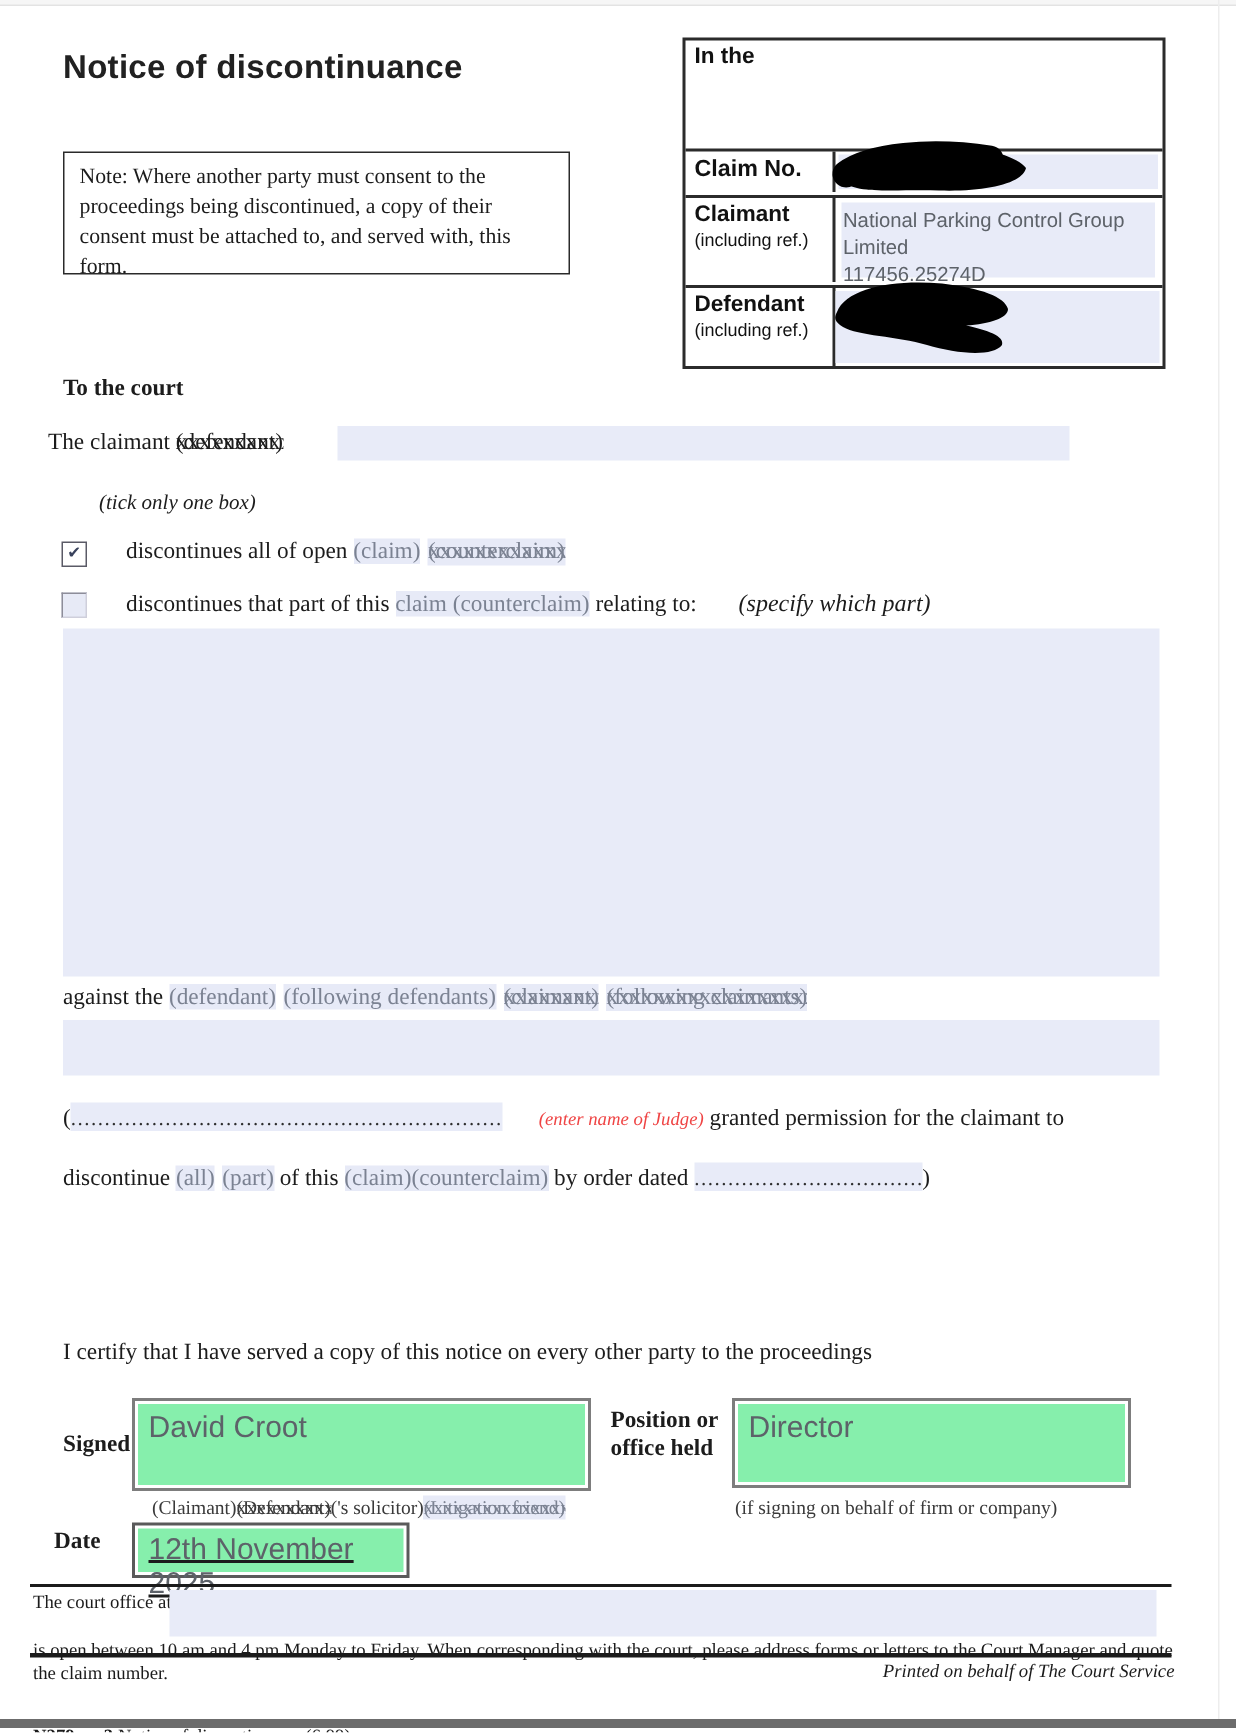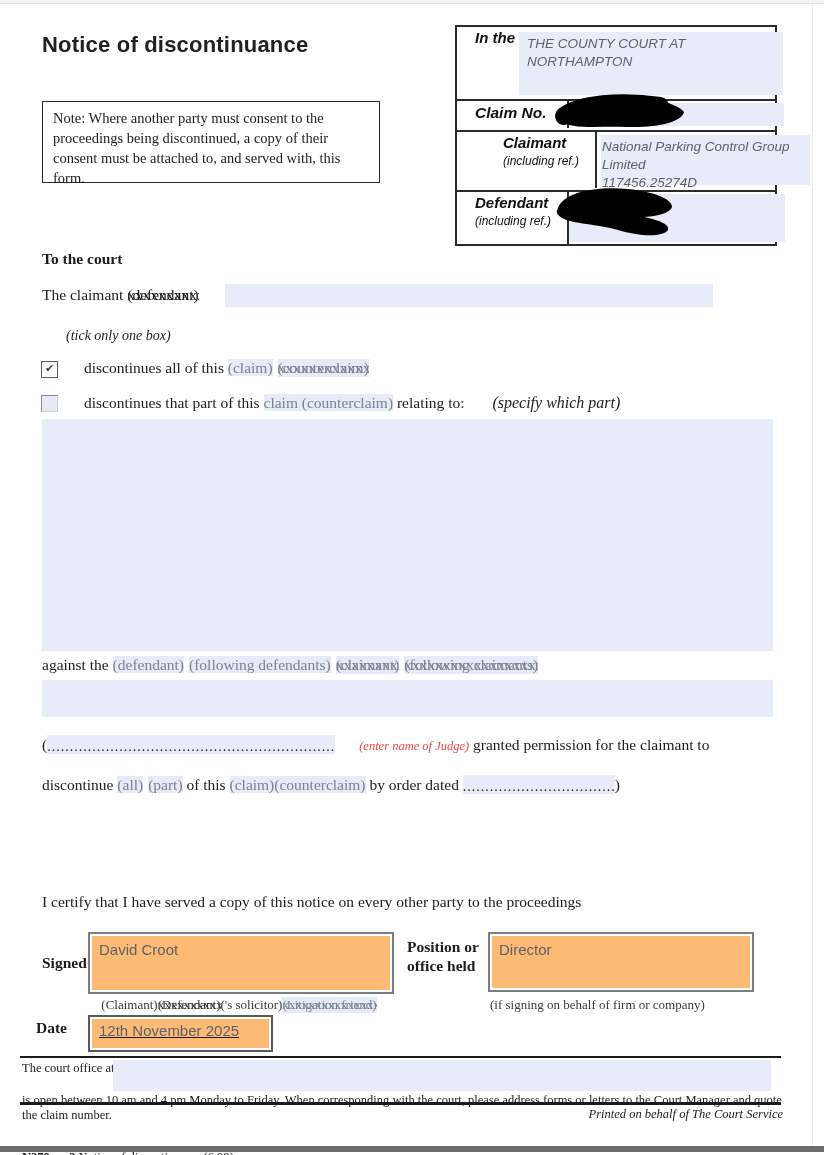--- a/index.html
+++ b/index.html
@@ -14,21 +14,21 @@
   .topstrip{left:0;top:0;width:824px;height:3px;background:#f6f6f6;border-bottom:1px solid #e3e3e3;}
   .pageedge{left:812px;top:0;width:1px;height:1146px;background:#ededed;}
   .bottombar{left:0;top:1146px;width:824px;height:6px;background:#6c6c6c;}
 
   .title{left:42px;top:32px;font-size:22px;letter-spacing:.2px;color:#212121;}
   .notebox{left:42px;top:101px;width:316px;height:68px;border:1.5px solid #2a2a2a;
            padding:6px 10px;font-size:14.5px;line-height:1.38;}
 
   
   .ctable{left:455px;top:25px;width:318px;height:217px;border:2px solid #2b2b2b;background:#fff;}
-  .crow{position:absolute;left:12px;width:100%;font-style:italic;}
+  .crow{position:absolute;left:0;width:100%;}
   .cdivider{position:absolute;left:0;width:100%;height:2px;background:#2b2b2b;}
   .vline{position:absolute;top:0;bottom:0;left:98px;width:1.5px;background:#2b2b2b;}
   .clabel{position:absolute;left:6px;top:3px;font-size:15px;line-height:1.1;color:#111;}
   .csub{font-size:12px;font-weight:normal;}
   .field{background:#e8ebf8;}
   .ftext{font-family:"Liberation Sans",sans-serif;color:#5d6269;font-size:13.5px;line-height:1.32;}
 
   .hl{background:#e7eaf7;color:#7b8292;}
   .mr{margin-right:5px;}
   .xstruck{position:relative;display:inline-block;}
@@ -38,56 +38,53 @@
   .body15{font-size:15.5px;}
   .chk{position:absolute;width:15px;height:15px;border:1.6px solid #5a5a66;background:#fff;
        text-align:center;line-height:14px;font-size:11px;color:#39425c;font-weight:bold;
        font-family:"DejaVu Sans",sans-serif;}
   .chk.empty{background:#e7eaf6;border-color:#8d8d99 #cfcfdb #cfcfdb #8d8d99;}
 
   .dotfield{display:inline-block;background:#e8ebf8;height:19px;overflow:hidden;vertical-align:-4px;
             line-height:23px;white-space:nowrap;letter-spacing:1px;color:#2d2d2d;font-size:14px;}
 
   .sigbox{border:2px solid #7d7d7d;background:#fff;padding:2px;}
-  .sigfield{width:100%;height:100%;box-sizing:border-box;background:#fdba74;
-            font-family:"Liberation Sans",sans-serif;color:#5d6269;font-size:15px;padding:5px 7px;}
+  .sigfield{width:100%;height:100%;box-sizing:border-box;background:#86efac;
+            font-family:"Liberation Sans",sans-serif;color:#5d6269;font-size:20px;padding:5px 7px;}
   .caption{font-size:13px;color:#3a3a3a;}
 
   .rule{background:#1b1b1b;height:2px;}
   .foot{font-size:12.5px;color:#1b1b1b;}
 </style>
 </head>
 <body>
 
 <div class="page">
 
   <div class="abs topstrip"></div>
 
   <div class="abs notebox serif">Note: Where another party must consent to the proceedings being discontinued, a copy of their consent must be attached to, and served with, this form.</div>
 
   <div class="abs title sans b">Notice of discontinuance</div>
 
   <div class="abs ctable sans">
 
     <div class="crow" style="top:0;height:72px;">
       <div class="clabel b">In the</div>
-      <div class="abs field" style="left:50px;top:5px;width:264px;height:63px;padding:3px 8px;box-sizing:border-box;">
-        <div class="ftext" style="max-width:218px;">THE COUNTY COURT AT NORTHAMPTON</div>
-      </div>
     </div>
     <div class="cdivider" style="top:72px;"></div>
 
     <div class="crow" style="top:74px;height:27px;">
       <div class="vline"></div>
       <div class="clabel b" style="font-size:15.5px;">Claim No.</div>
       <div class="abs field" style="left:102px;top:2px;right:3px;bottom:2px;"></div>
     </div>
     <div class="cdivider" style="top:103px;"></div>
 
-    <div class="crow" style="top:105px;height:56px;margin-left:28px;">
+    <div class="crow" style="top:105px;height:56px;">
       <div class="vline"></div>
       <div class="clabel b">
         <span>Claimant</span><br>
         <span class="csub">(including ref.)</span>
       </div>
       <div class="abs field" style="left:104px;top:3px;right:5px;bottom:3px;padding:3px 1px;box-sizing:border-box;">
         <div class="ftext" style="max-width:200px;">National Parking Control Group Limited</div>
         <div class="ftext">117456.25274D</div>
       </div>
     </div>
@@ -106,27 +103,27 @@
   <svg class="abs" style="left:550px;top:90px;width:150px;height:44px;" viewBox="0 0 150 44">
     <path d="M12 30 C 16 12 44 4 78 6 C 106 8 128 14 134 22 C 132 32 108 38 76 37 C 48 36 18 40 12 30 Z" fill="#000"></path>
     <path d="M14 26 C 30 14 70 10 110 16" stroke="#000" stroke-width="18" stroke-linecap="round" fill="none"></path>
   </svg>
   <svg class="abs" style="left:548px;top:184px;width:145px;height:56px;" viewBox="0 0 145 56">
     <path d="M10 24 C 16 8 48 2 80 5 C 106 8 122 14 124 22 C 124 28 112 32 96 33 C 110 36 122 40 120 46 C 114 54 90 52 70 46 C 50 40 24 40 14 34 C 8 30 8 28 10 24 Z" fill="#000"></path>
   </svg>
 
   <div class="abs serif b body15" style="left:42px;top:250px;">To the court</div>
 
-  <div class="abs serif body15" style="left:42px;top:286px;"><span>The claimant </span><span class="xstruck" data-x="xxxxxxxxxxx">(defendant)</span></div>
+  <div class="abs serif body15" style="left:32px;top:286px;"><span>The claimant </span><span class="xstruck" data-x="xxxxxxxxxxx">(defendant)</span></div>
   <div class="abs field" style="left:225px;top:284px;width:488px;height:23px;"></div>
 
   <div class="abs serif i" style="left:42px;top:328px;font-size:14px;">(tick only one box)</div>
 
   <div class="abs chk" style="left:41px;top:361px;"><span>✔</span></div>
-  <div class="abs serif body15" style="left:84px;top:359px;"><span>discontinues all of this </span><span class="hl mr">(claim)</span><span class="hl xstruck" data-x="xxxxxxxxxxxxxx">(counterclaim)</span></div>
+  <div class="abs serif body15" style="left:84px;top:359px;"><span>discontinues all of open </span><span class="hl mr">(claim)</span><span class="hl xstruck" data-x="xxxxxxxxxxxxxx">(counterclaim)</span></div>
 
   <div class="abs chk empty" style="left:41px;top:395px;"></div>
   <div class="abs serif body15" style="left:84px;top:394px;"><span>discontinues that part of this </span><span class="hl">claim (counterclaim)</span><span> relating to: </span><span class="i" style="font-size:16px;">(specify which part)</span></div>
 
   <div class="abs field" style="left:42px;top:419px;width:731px;height:232px;"></div>
 
   <div class="abs serif body15" style="left:42px;top:656px;"><span>against the </span><span class="hl mr">(defendant)</span><span class="hl mr">(following defendants)</span><span class="hl mr xstruck" data-x="xxxxxxxxxx">(claimant)</span><span class="hl xstruck" data-x="xxxxxxxxxxxxxxxxxxxxx">(following claimants)</span></div>
 
   <div class="abs field" style="left:42px;top:680px;width:731px;height:37px;"></div>
 

